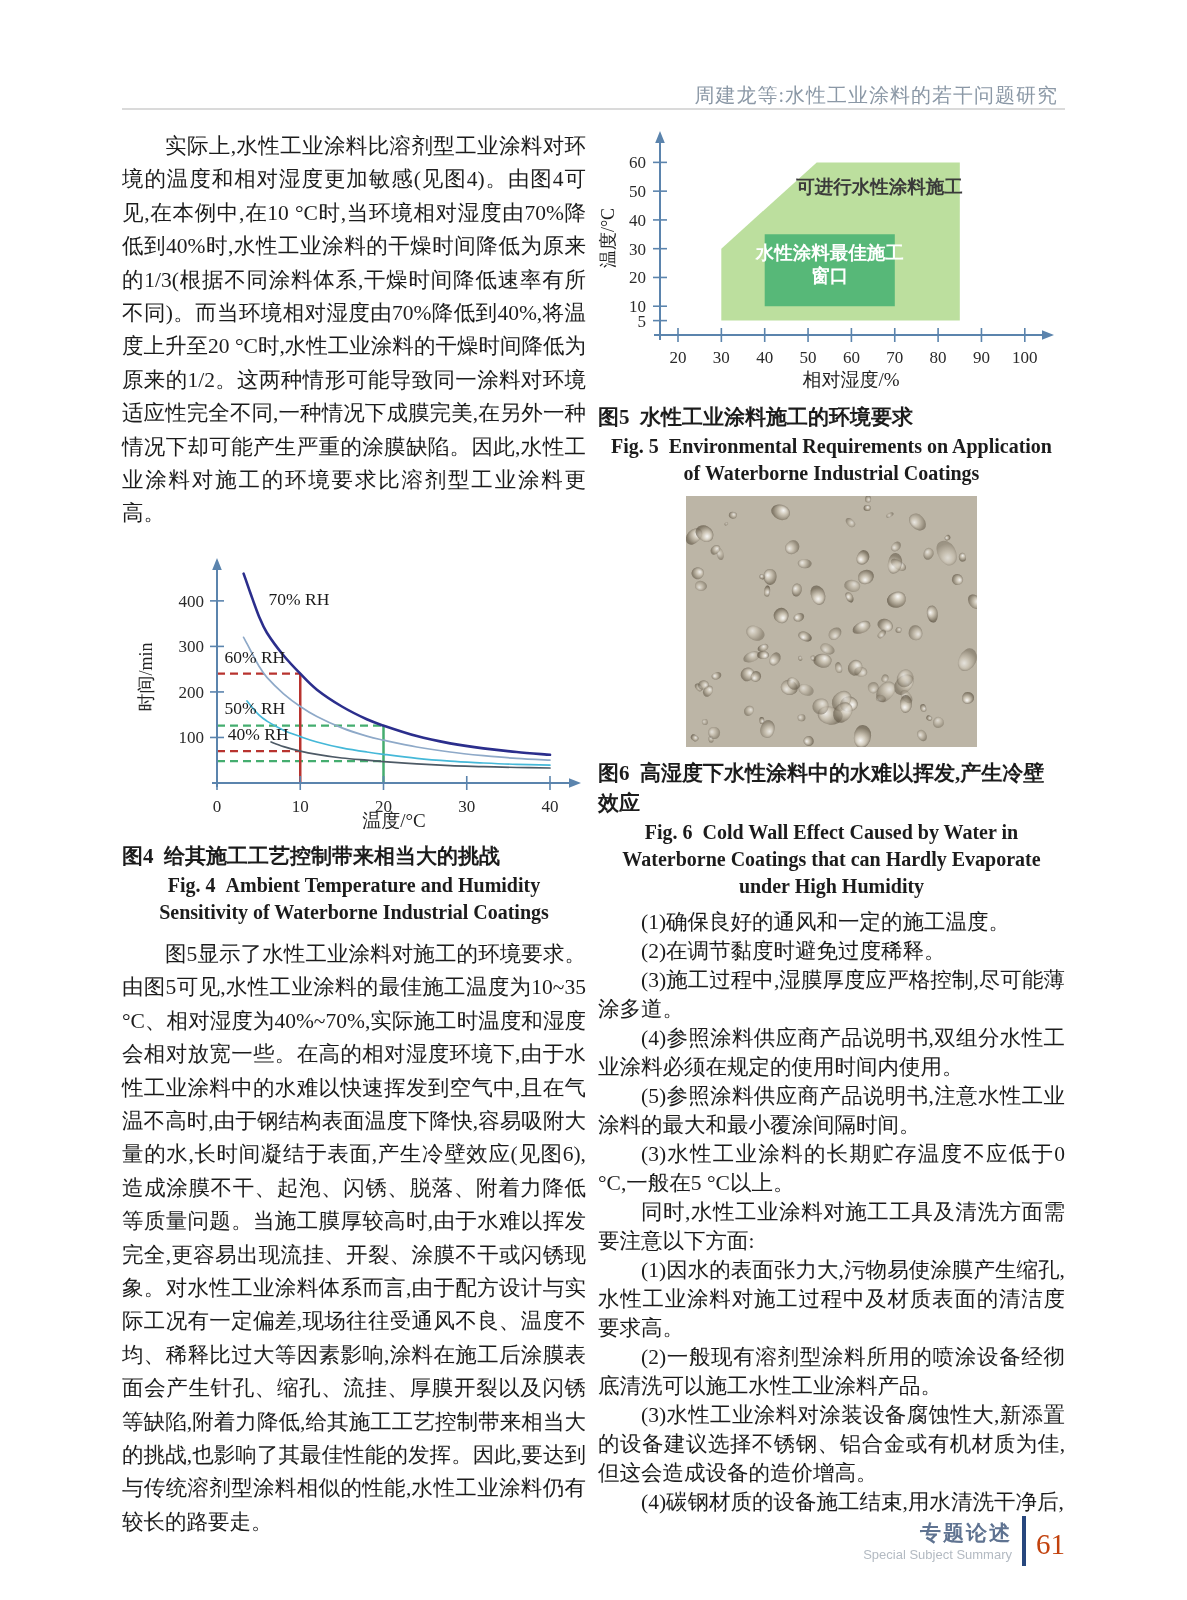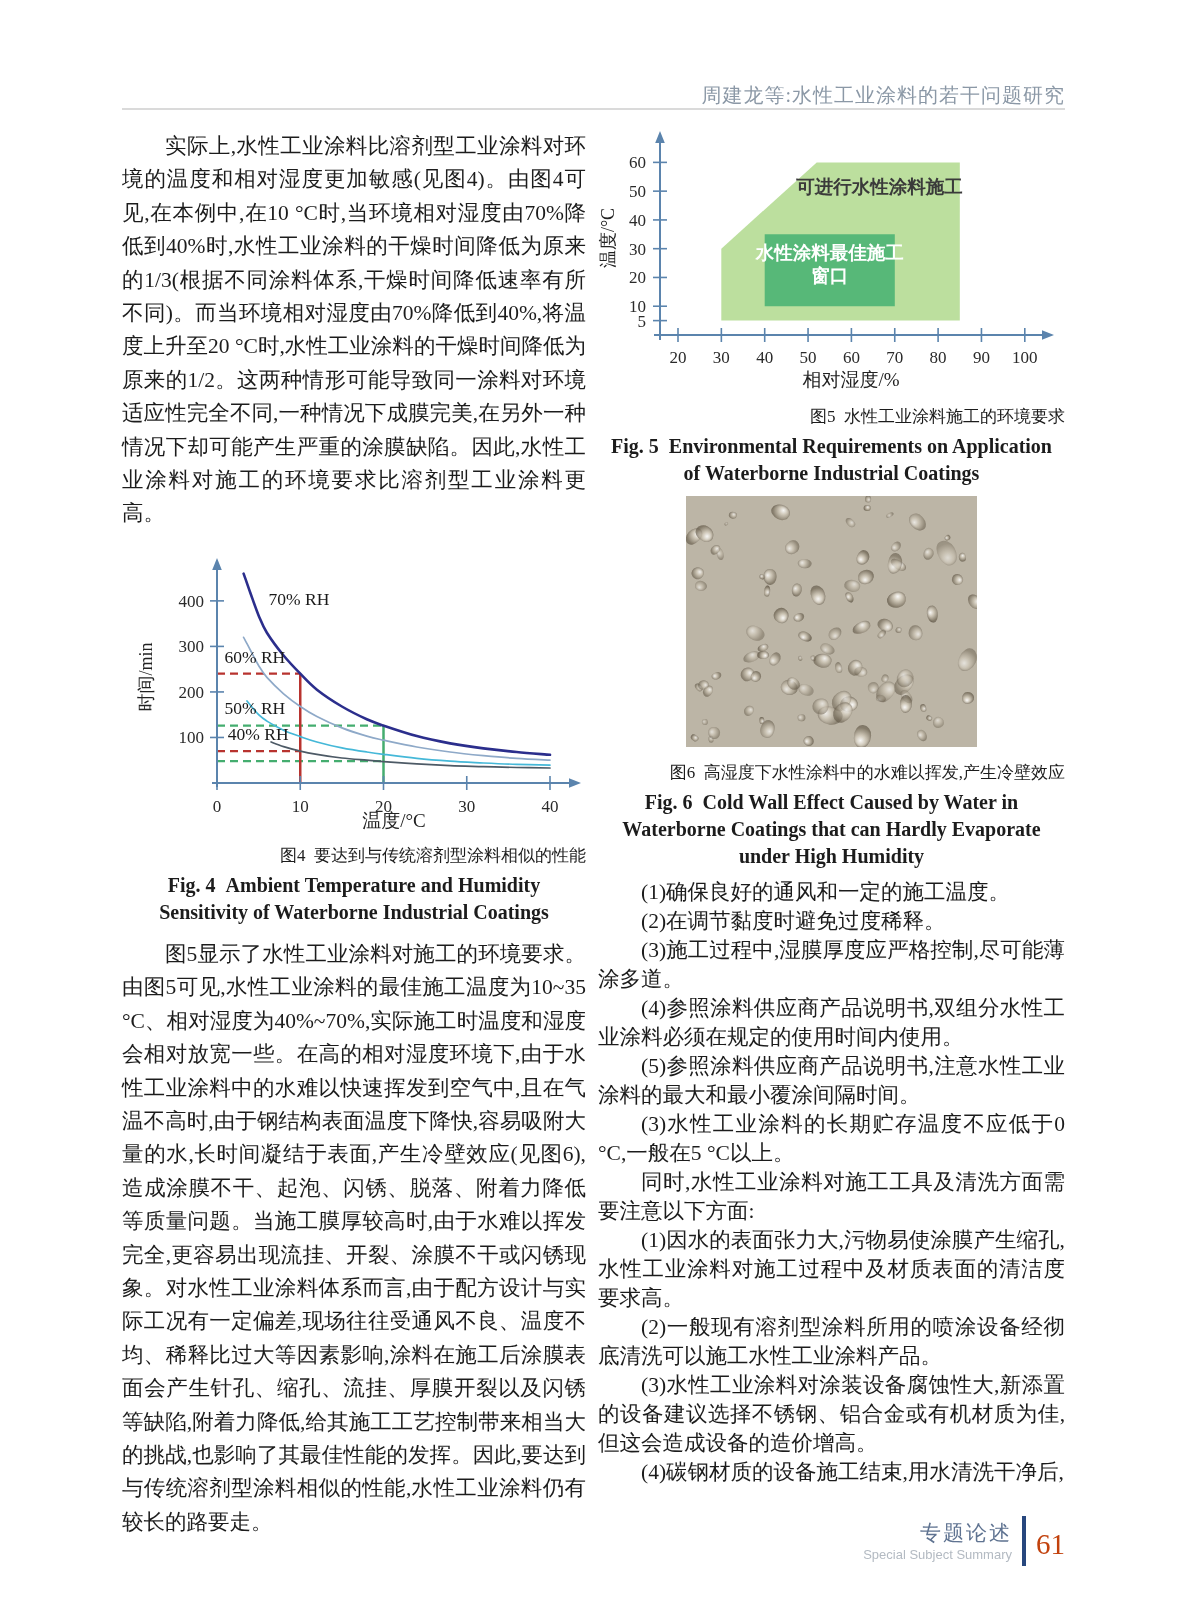--- a/index.html
+++ b/index.html
@@ -1,52 +1,52 @@
 <!DOCTYPE html>
 <html><head>
 <meta charset="utf-8">
 <style>
   html,body{margin:0;padding:0;background:#ffffff;}
   #page{
     position:relative;width:1187px;height:1600px;background:#ffffff;overflow:hidden;
     font-family:"Liberation Serif","DejaVu Serif",serif;color:#1c1c1c;
   }
   .running-title{
-    position:absolute;top:82px;right:122px;font-size:20px;color:#8b98a6;letter-spacing:1px;
+    position:absolute;top:82px;right:129px;font-size:20px;color:#8b98a6;letter-spacing:1px;
   }
   .header-rule{
     position:absolute;top:108px;left:122px;right:122px;height:2px;background:#dadada;
   }
   .col{position:absolute;top:130px;}
   .col-left{left:122px;width:464px;}
   .col-right{left:598px;width:467px;}
   .body-p{margin:0;font-size:21.5px;line-height:33.4px;text-align:justify;}
   .body-p.ind{text-indent:2em;}
   .item-p{margin:0;font-size:21.5px;line-height:29px;text-align:justify;}
   .item-p.ind{text-indent:2em;}
   .figure{margin:0;}
   .fig4-wrap{margin-top:24px;}
-  .cap-zh{font-weight:400;font-size:17px;line-height:30px;text-align:right;margin:6px 0 0 0;}
+  .cap-zh{font-weight:700;font-size:21px;line-height:30px;text-align:left;margin:6px 0 0 0;}
   .cap-en{font-weight:700;font-size:20px;line-height:27px;text-align:center;margin:1px auto 0 auto;width:96%;}
   .after-fig4{margin-top:12px;}
   .photo{
     position:relative;width:291px;height:251px;margin:9px auto 0 auto;overflow:hidden;
     background:
       radial-gradient(ellipse 140% 80% at 55% 5%, rgba(255,255,255,0.55), rgba(255,255,255,0) 55%),
       radial-gradient(ellipse 80% 60% at 90% 100%, rgba(86,76,60,0.45), rgba(86,76,60,0) 60%),
       radial-gradient(ellipse 70% 50% at 5% 100%, rgba(96,88,72,0.35), rgba(96,88,72,0) 60%),
       linear-gradient(160deg, #cfc9ba 0%, #c3bcac 38%, #ab a395 65%, #8e8576 100%);
     background-color:#bcb5a6;
   }
   .drop{position:absolute;pointer-events:none;}
   .items-block{margin-top:8px;}
   .fig5-caption-block{margin-top:2px;}
   .footer{position:absolute;top:1516px;right:122px;display:flex;align-items:center;gap:10px;}
   .footer-labels{text-align:right;}
-  .footer-zh{font-size:21px;font-weight:400;color:#5f7391;letter-spacing:2px;line-height:24px;}
+  .footer-zh{font-size:21px;font-weight:700;color:#5f7391;letter-spacing:2px;line-height:24px;}
   .footer-en{font-size:13px;color:#b3bac2;font-family:"Liberation Sans","DejaVu Sans",sans-serif;margin-top:2px;}
   .footer-bar{width:4px;height:50px;background:#27477e;}
   .footer-page{font-size:29px;color:#c2410c;padding-top:6px;}
   svg text{font-family:"Liberation Serif","DejaVu Serif",serif;}
 </style>
 </head>
 <body>
 
 <div id="page">
 
@@ -92,21 +92,21 @@
           <text x="178.25" y="257" text-anchor="middle" font-size="17" fill="#2a2a2a">10</text>
           <line x1="261.5" y1="221" x2="261.5" y2="235" stroke="#5b84ad" stroke-width="1.6"></line>
           <text x="261.5" y="257" text-anchor="middle" font-size="17" fill="#2a2a2a">20</text>
           <line x1="344.75" y1="221" x2="344.75" y2="235" stroke="#5b84ad" stroke-width="1.6"></line>
           <text x="344.75" y="257" text-anchor="middle" font-size="17" fill="#2a2a2a">30</text>
           <line x1="428" y1="221" x2="428" y2="235" stroke="#5b84ad" stroke-width="1.6"></line>
           <text x="428" y="257" text-anchor="middle" font-size="17" fill="#2a2a2a">40</text>
           <text x="30" y="122" text-anchor="middle" font-size="18" fill="#222" transform="rotate(-90 30 122)">时间/min</text>
           <text x="272" y="272" text-anchor="middle" font-size="19" fill="#222">温度/°C</text>
         </svg>
-      <div class="cap-zh">图4 要达到与传统溶剂型涂料相似的性能</div>
+      <div class="cap-zh">图4 给其施工工艺控制带来相当大的挑战</div>
       <div class="cap-en">Fig. 4 Ambient Temperature and Humidity Sensitivity of Waterborne Industrial Coatings</div>
     </div>
 
     <div class="after-fig4">
         <p class="body-p ind">图5显示了水性工业涂料对施工的环境要求。由图5可见,水性工业涂料的最佳施工温度为10~35 °C、相对湿度为40%~70%,实际施工时温度和湿度会相对放宽一些。在高的相对湿度环境下,由于水性工业涂料中的水难以快速挥发到空气中,且在气温不高时,由于钢结构表面温度下降快,容易吸附大量的水,长时间凝结于表面,产生冷壁效应(见图6),造成涂膜不干、起泡、闪锈、脱落、附着力降低等质量问题。当施工膜厚较高时,由于水难以挥发完全,更容易出现流挂、开裂、涂膜不干或闪锈现象。对水性工业涂料体系而言,由于配方设计与实际工况有一定偏差,现场往往受通风不良、温度不均、稀释比过大等因素影响,涂料在施工后涂膜表面会产生针孔、缩孔、流挂、厚膜开裂以及闪锈等缺陷,附着力降低,给其施工工艺控制带来相当大的挑战,也影响了其最佳性能的发挥。因此,要达到与传统溶剂型涂料相似的性能,水性工业涂料仍有较长的路要走。</p>
       </div>
   </div>
 
   <div class="col col-right">
     <div class="figure">

